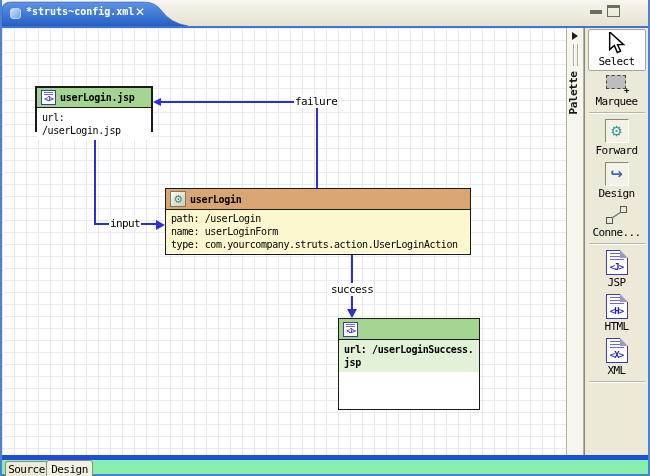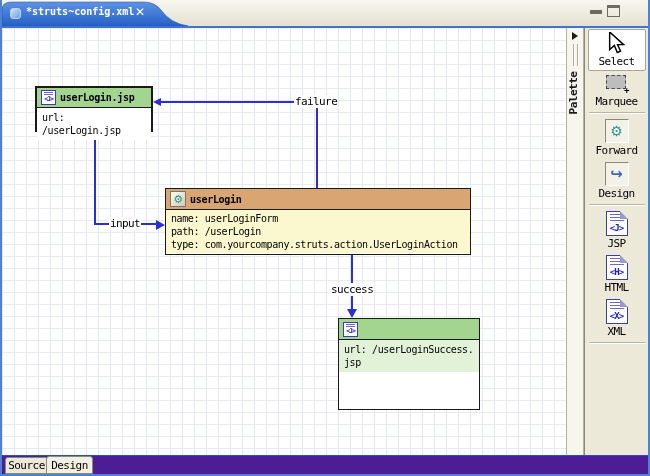--- a/index.html
+++ b/index.html
@@ -88,21 +88,21 @@
   .node-body { font:10px "DejaVu Sans Mono", monospace; letter-spacing:-0.4px; color:#000;
                padding:3px 5px; line-height:13px; }
   #node-jsp1 { left:35px; top:86px; width:118px; height:46px; border-width:2px; }
   #node-jsp1 .node-header { background:#a3d591; height:20px; }
   #node-jsp1 .node-body { background:#ffffff; }
   #node-action { left:165px; top:188px; width:306px; height:67px; }
   #node-action .node-header { background:#d9a572; }
   #node-action .node-body { background:#fbf7cf; padding:2px 5px; }
   #node-jsp2 { left:338px; top:318px; width:142px; height:92px; }
   #node-jsp2 .node-header { background:#a3d591; }
-  #node-jsp2 .node-body { background:#e2f2d8; word-break:break-all; }
+  #node-jsp2 .node-body { background:#e2f2d8; word-break:break-all;font-weight:bold; }
 
   .doc-ico-sm { position:relative; width:15px; height:15px; background:#ffffff;
              border:1px solid #3d3daa; display:flex; align-items:flex-end; justify-content:center;
              font:bold 6.5px "DejaVu Sans Mono", monospace; color:#2222bb; letter-spacing:-1px; padding-bottom:1px; flex:none; }
   .doc-ico-sm::before { content:""; position:absolute; top:1px; left:2px; right:2px; height:4px;
              background:repeating-linear-gradient(to bottom,#6a6ad0 0 1px, transparent 1px 2px); }
   .gear-ico-sm { width:16px; height:16px; flex:none;
              background:linear-gradient(135deg,#fffef4,#cfc9ae);
              border:1px solid #7a7866; display:flex; align-items:center; justify-content:center;
              color:#2e9494; font:11px "DejaVu Sans", sans-serif; }
@@ -117,21 +117,21 @@
   #arrow-success { left:347px; top:309px; border-top:9px solid #2e2ed6;
                    border-left:5px solid transparent; border-right:5px solid transparent; }
   .conn-label { position:absolute; background:#ffffff; padding:0 1px;
                 font:11px "DejaVu Sans Mono", monospace; letter-spacing:-0.6px; color:#000; }
   #label-failure { left:294px; top:95px; }
   #label-input   { left:70px;  top:217px;margin-left:39px; }
   #label-success { left:330px; top:283px; }
 
   
   #bottom-bar { position:absolute; left:2px; top:455px; width:646px; height:19px;
-                background:#4c1d95; border-top:1px solid #1d4ed8; }
+                background:#86efac; border-top:5px solid #1d4ed8; }
   .bottom-tab { position:absolute; top:1px; height:17px; background:#ece9d8;
                 border:1px solid #8c8a7c; border-radius:3px 3px 0 0;
                 font:11px "DejaVu Sans Mono", monospace; letter-spacing:-0.5px;
                 display:flex; align-items:center; justify-content:center; color:#000; }
   #tab-source { left:3px;  width:43px; z-index:1; }
   #tab-design { left:44px; width:47px; z-index:2; top:0; height:18px; background:#f2f0e2; }
 </style>
 </head>
 <body>
 
@@ -183,22 +183,22 @@
       <div>url: /userLogin.jsp</div>
     </div>
   </div>
 
   <div class="node" id="node-action">
     <div class="node-header">
       <span class="gear-ico-sm">⚙</span>
       <span>userLogin</span>
     </div>
     <div class="node-body">
+      <div>path: /userLogin</div>
       <div>name: userLoginForm</div>
-      <div>path: /userLogin</div>
       <div>type: com.yourcompany.struts.action.UserLoginAction</div>
     </div>
   </div>
 
   <div class="node" id="node-jsp2">
     <div class="node-header">
       <span class="doc-ico-sm">&lt;J&gt;</span>
     </div>
     <div class="node-body">
       <div>url: /userLoginSuccess.jsp</div>
@@ -238,20 +238,28 @@
       <div class="pal-label">Forward</div>
     </div>
 
     <div class="pal-item">
       <div class="boxed-ico">
         <span class="fwd-glyph">↪</span>
       </div>
       <div class="pal-label">Design</div>
     </div>
 
+    <div class="pal-item">
+      <svg width="24" height="20">
+        <rect x="1.5" y="12.5" width="6" height="6" fill="#ece9d8" stroke="#555555"></rect>
+        <rect x="15.5" y="1.5" width="6" height="6" fill="#ece9d8" stroke="#555555"></rect>
+        <line x1="7" y1="13" x2="16" y2="7" stroke="#777777" stroke-width="1.5"></line>
+      </svg>
+      <div class="pal-label">Conne...</div>
+    </div>
 
     <div class="pal-sep"></div>
 
     <div class="pal-item">
       <div class="doc-ico">&lt;J&gt;</div>
       <div class="pal-label">JSP</div>
     </div>
 
     <div class="pal-item">
       <div class="doc-ico">&lt;H&gt;</div>

